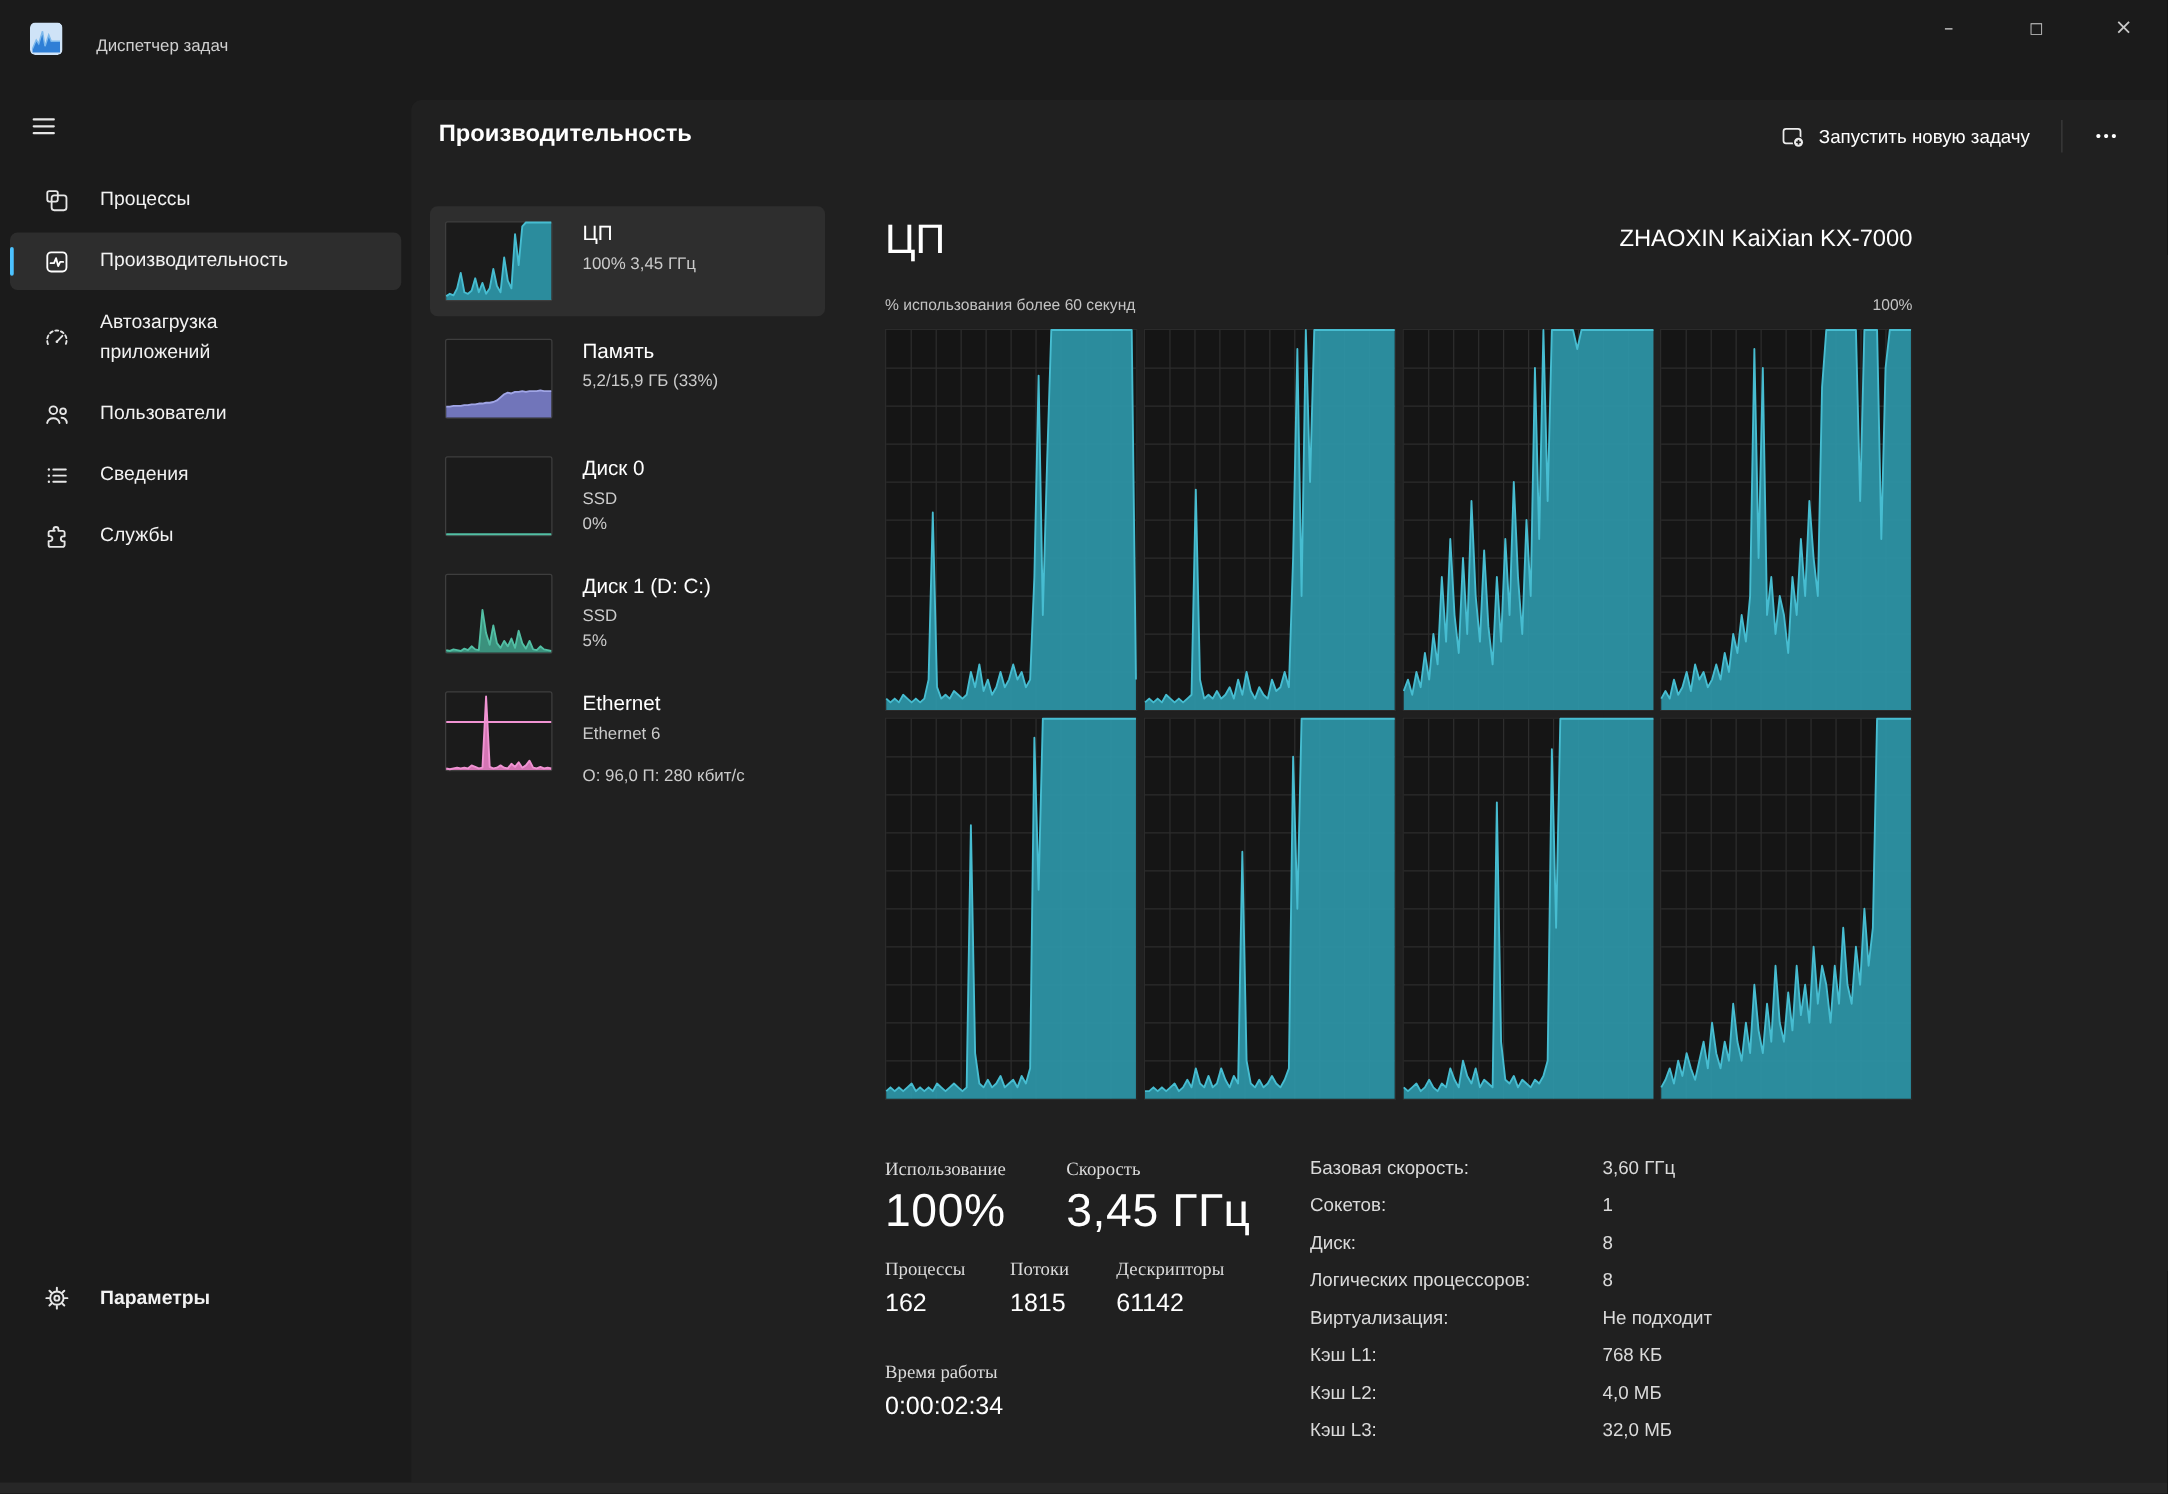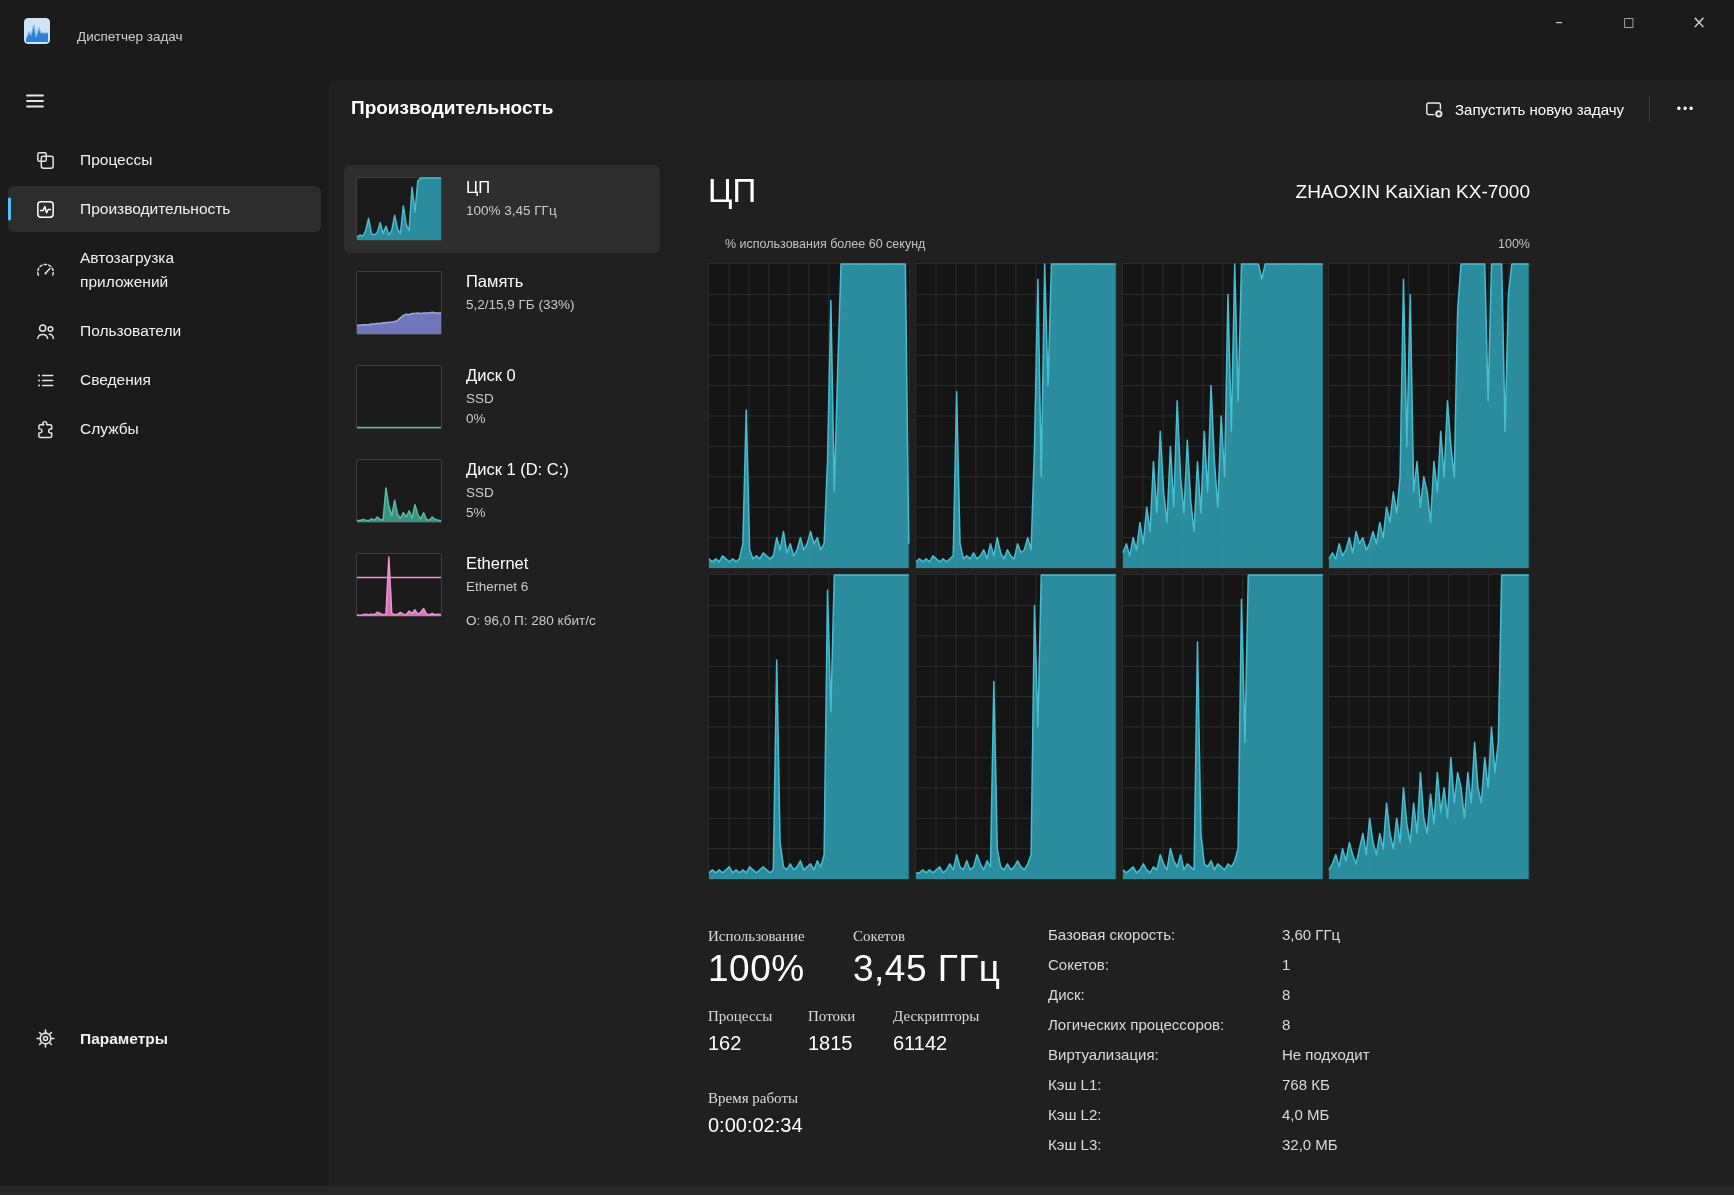--- a/index.html
+++ b/index.html
@@ -51,21 +51,21 @@
         flex:0 0 86px;display:block;}
   .pc-name{font-size:16.5px;color:#fff;margin-top:1px;}
   .pc-sub{font-size:13.5px;color:#cbcbcb;margin-top:5px;line-height:1.35;}
 
   
   .detail{position:absolute;left:379px;top:0;width:822px;height:100%;}
   .d-title-row{position:absolute;top:94px;left:0;right:0;display:flex;justify-content:space-between;
                align-items:flex-end;}
   .d-title{font-size:33px;font-weight:300;line-height:1.05;}
   .d-proc{font-size:19px;font-weight:400;padding-bottom:6px;}
-  .d-caption{position:absolute;top:157px;left:17px;right:0;display:flex;justify-content:space-between;
+  .d-caption{position:absolute;top:157px;left:0;right:0;display:flex;justify-content:space-between;
              font-size:12.5px;color:#c3c3c3;}
   .core-grid{position:absolute;top:183px;left:0;right:0;display:grid;
              grid-template-columns:repeat(4,1fr);grid-auto-rows:306px;gap:5px;}
   .core{width:100%;height:100%;display:block;background:#151515;border:1px solid #2b2b2b;}
   .cg{stroke:#2d2d2d;stroke-width:1;vector-effect:non-scaling-stroke;}
 
   
   .stats{position:absolute;top:840px;left:0;right:0;height:266px;font-weight:400;}
   .st{position:absolute;}
   .lab{font-size:15px;color:#dadada;font-family:Liberation Serif, serif;}
@@ -468,21 +468,21 @@
             <line class="cg" x1="90" y1="0" x2="90" y2="100"></line>
             <line class="cg" x1="0" y1="90" x2="100" y2="90"></line>
             <path d="M0,100 L0.00,97.00 L1.69,95.00 L3.39,92.00 L5.08,96.00 L6.78,90.00 L8.47,94.00 L10.17,88.00 L11.86,92.00 L13.56,95.00 L15.25,90.00 L16.95,85.00 L18.64,92.00 L20.34,80.00 L22.03,88.00 L23.73,92.00 L25.42,85.00 L27.12,90.00 L28.81,75.00 L30.51,85.00 L32.20,90.00 L33.90,80.00 L35.59,88.00 L37.29,70.00 L38.98,82.00 L40.68,88.00 L42.37,75.00 L44.07,85.00 L45.76,65.00 L47.46,80.00 L49.15,85.00 L50.85,72.00 L52.54,82.00 L54.24,65.00 L55.93,78.00 L57.63,70.00 L59.32,80.00 L61.02,60.00 L62.71,75.00 L64.41,65.00 L66.10,70.00 L67.80,80.00 L69.49,65.00 L71.19,75.00 L72.88,55.00 L74.58,70.00 L76.27,75.00 L77.97,60.00 L79.66,70.00 L81.36,50.00 L83.05,65.00 L84.75,55.00 L86.44,0.00 L88.14,0.00 L89.83,0.00 L91.53,0.00 L93.22,0.00 L94.92,0.00 L96.61,0.00 L98.31,0.00 L100.00,0.00 L100,100 Z" fill="#2d99ac" fill-opacity="0.9"></path>
             <path d="M0.00,97.00 L1.69,95.00 L3.39,92.00 L5.08,96.00 L6.78,90.00 L8.47,94.00 L10.17,88.00 L11.86,92.00 L13.56,95.00 L15.25,90.00 L16.95,85.00 L18.64,92.00 L20.34,80.00 L22.03,88.00 L23.73,92.00 L25.42,85.00 L27.12,90.00 L28.81,75.00 L30.51,85.00 L32.20,90.00 L33.90,80.00 L35.59,88.00 L37.29,70.00 L38.98,82.00 L40.68,88.00 L42.37,75.00 L44.07,85.00 L45.76,65.00 L47.46,80.00 L49.15,85.00 L50.85,72.00 L52.54,82.00 L54.24,65.00 L55.93,78.00 L57.63,70.00 L59.32,80.00 L61.02,60.00 L62.71,75.00 L64.41,65.00 L66.10,70.00 L67.80,80.00 L69.49,65.00 L71.19,75.00 L72.88,55.00 L74.58,70.00 L76.27,75.00 L77.97,60.00 L79.66,70.00 L81.36,50.00 L83.05,65.00 L84.75,55.00 L86.44,0.00 L88.14,0.00 L89.83,0.00 L91.53,0.00 L93.22,0.00 L94.92,0.00 L96.61,0.00 L98.31,0.00 L100.00,0.00" fill="none" stroke="#47bdd1" stroke-width="1.5" vector-effect="non-scaling-stroke" stroke-linejoin="round"></path>
           </svg>
       </div>
 
       <div class="stats">
         <span class="st lab" style="left:0;top:8px">Использование</span>
         <span class="st bigv" style="left:0;top:28px">100%</span>
-        <span class="st lab" style="left:145px;top:8px">Сокетов</span>
+        <span class="st lab" style="left:145px;top:8px">Скорость</span>
         <span class="st bigv" style="left:145px;top:28px">3,45 ГГц</span>
 
         <span class="st lab" style="left:0;top:88px">Процессы</span>
         <span class="st medv" style="left:0;top:112px">162</span>
         <span class="st lab" style="left:100px;top:88px">Потоки</span>
         <span class="st medv" style="left:100px;top:112px">1815</span>
         <span class="st lab" style="left:185px;top:88px">Дескрипторы</span>
         <span class="st medv" style="left:185px;top:112px">61142</span>
 
         <span class="st lab" style="left:0;top:170px">Время работы</span>

